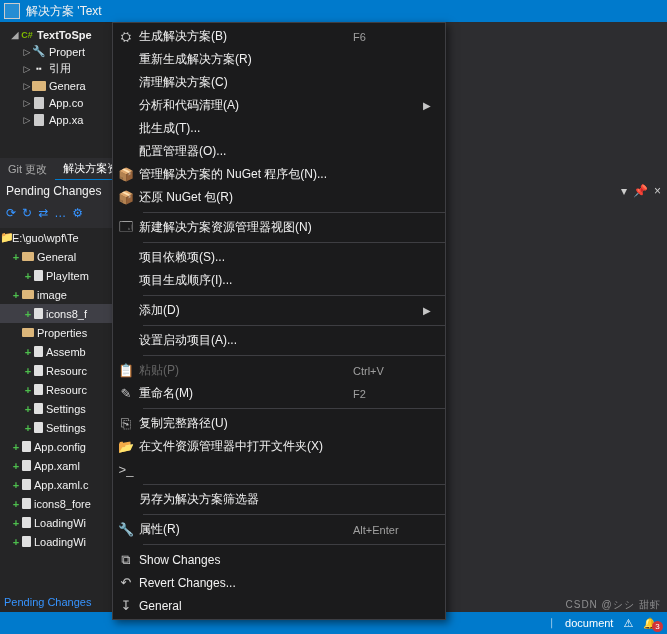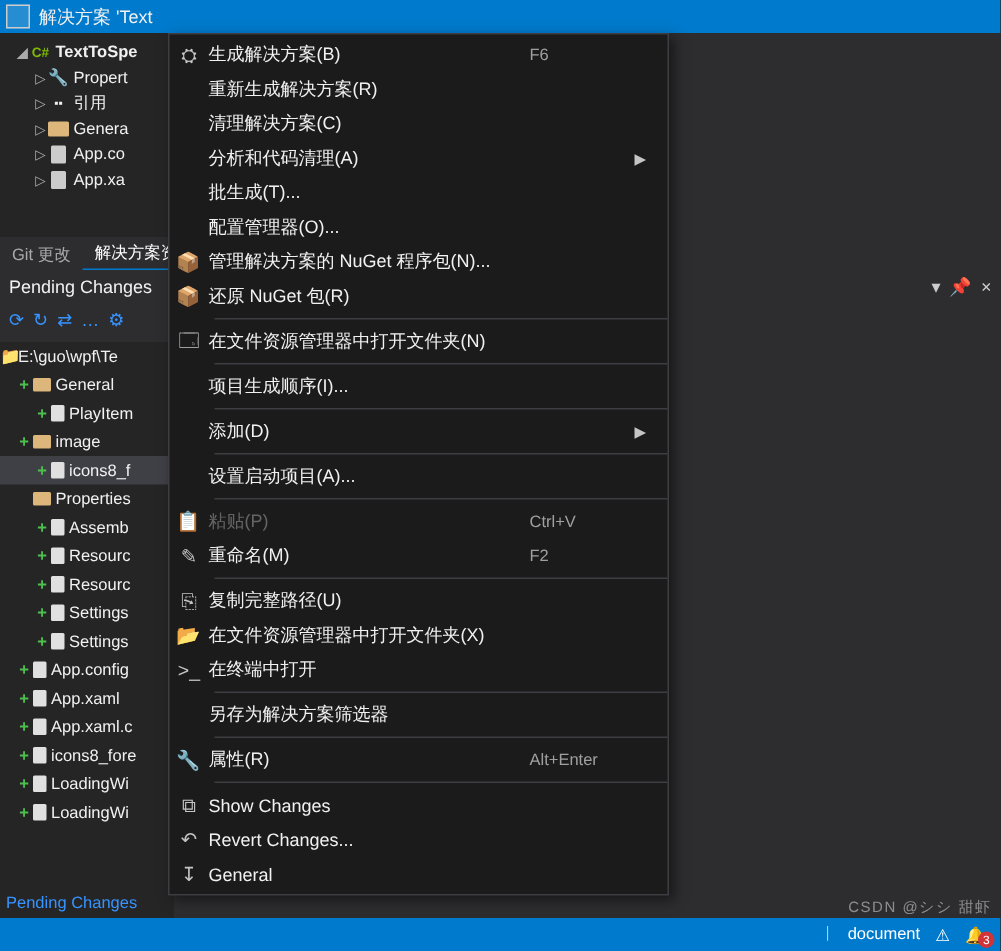--- a/index.html
+++ b/index.html
@@ -427,25 +427,31 @@
     </div>
     <div class="menu-item">
       <span class="mi-icon">📦</span>
       <span class="mi-label">还原 NuGet 包(R)</span>
       <span class="mi-short"></span>
       <span class="mi-arrow"></span>
     </div>
     <div class="menu-sep"></div>
     <div class="menu-item">
       <span class="mi-icon">🗔</span>
-      <span class="mi-label">在文件资源管理器中打开文件夹(N)</span>
-      <span class="mi-short"></span>
-      <span class="mi-arrow"></span>
-    </div>
-    <div class="menu-sep"></div>
+      <span class="mi-label">新建解决方案资源管理器视图(N)</span>
+      <span class="mi-short"></span>
+      <span class="mi-arrow"></span>
+    </div>
+    <div class="menu-sep"></div>
+    <div class="menu-item">
+      <span class="mi-icon"></span>
+      <span class="mi-label">项目依赖项(S)...</span>
+      <span class="mi-short"></span>
+      <span class="mi-arrow"></span>
+    </div>
     <div class="menu-item">
       <span class="mi-icon"></span>
       <span class="mi-label">项目生成顺序(I)...</span>
       <span class="mi-short"></span>
       <span class="mi-arrow"></span>
     </div>
     <div class="menu-sep"></div>
     <div class="menu-item">
       <span class="mi-icon"></span>
       <span class="mi-label">添加(D)</span>
@@ -480,21 +486,20 @@
       <span class="mi-arrow"></span>
     </div>
     <div class="menu-item">
       <span class="mi-icon">📂</span>
       <span class="mi-label">在文件资源管理器中打开文件夹(X)</span>
       <span class="mi-short"></span>
       <span class="mi-arrow"></span>
     </div>
     <div class="menu-item">
       <span class="mi-icon">&gt;_</span>
-      <span class="mi-label">在终端中打开</span>
       <span class="mi-short"></span>
       <span class="mi-arrow"></span>
     </div>
     <div class="menu-sep"></div>
     <div class="menu-item">
       <span class="mi-icon"></span>
       <span class="mi-label">另存为解决方案筛选器</span>
       <span class="mi-short"></span>
       <span class="mi-arrow"></span>
     </div>

